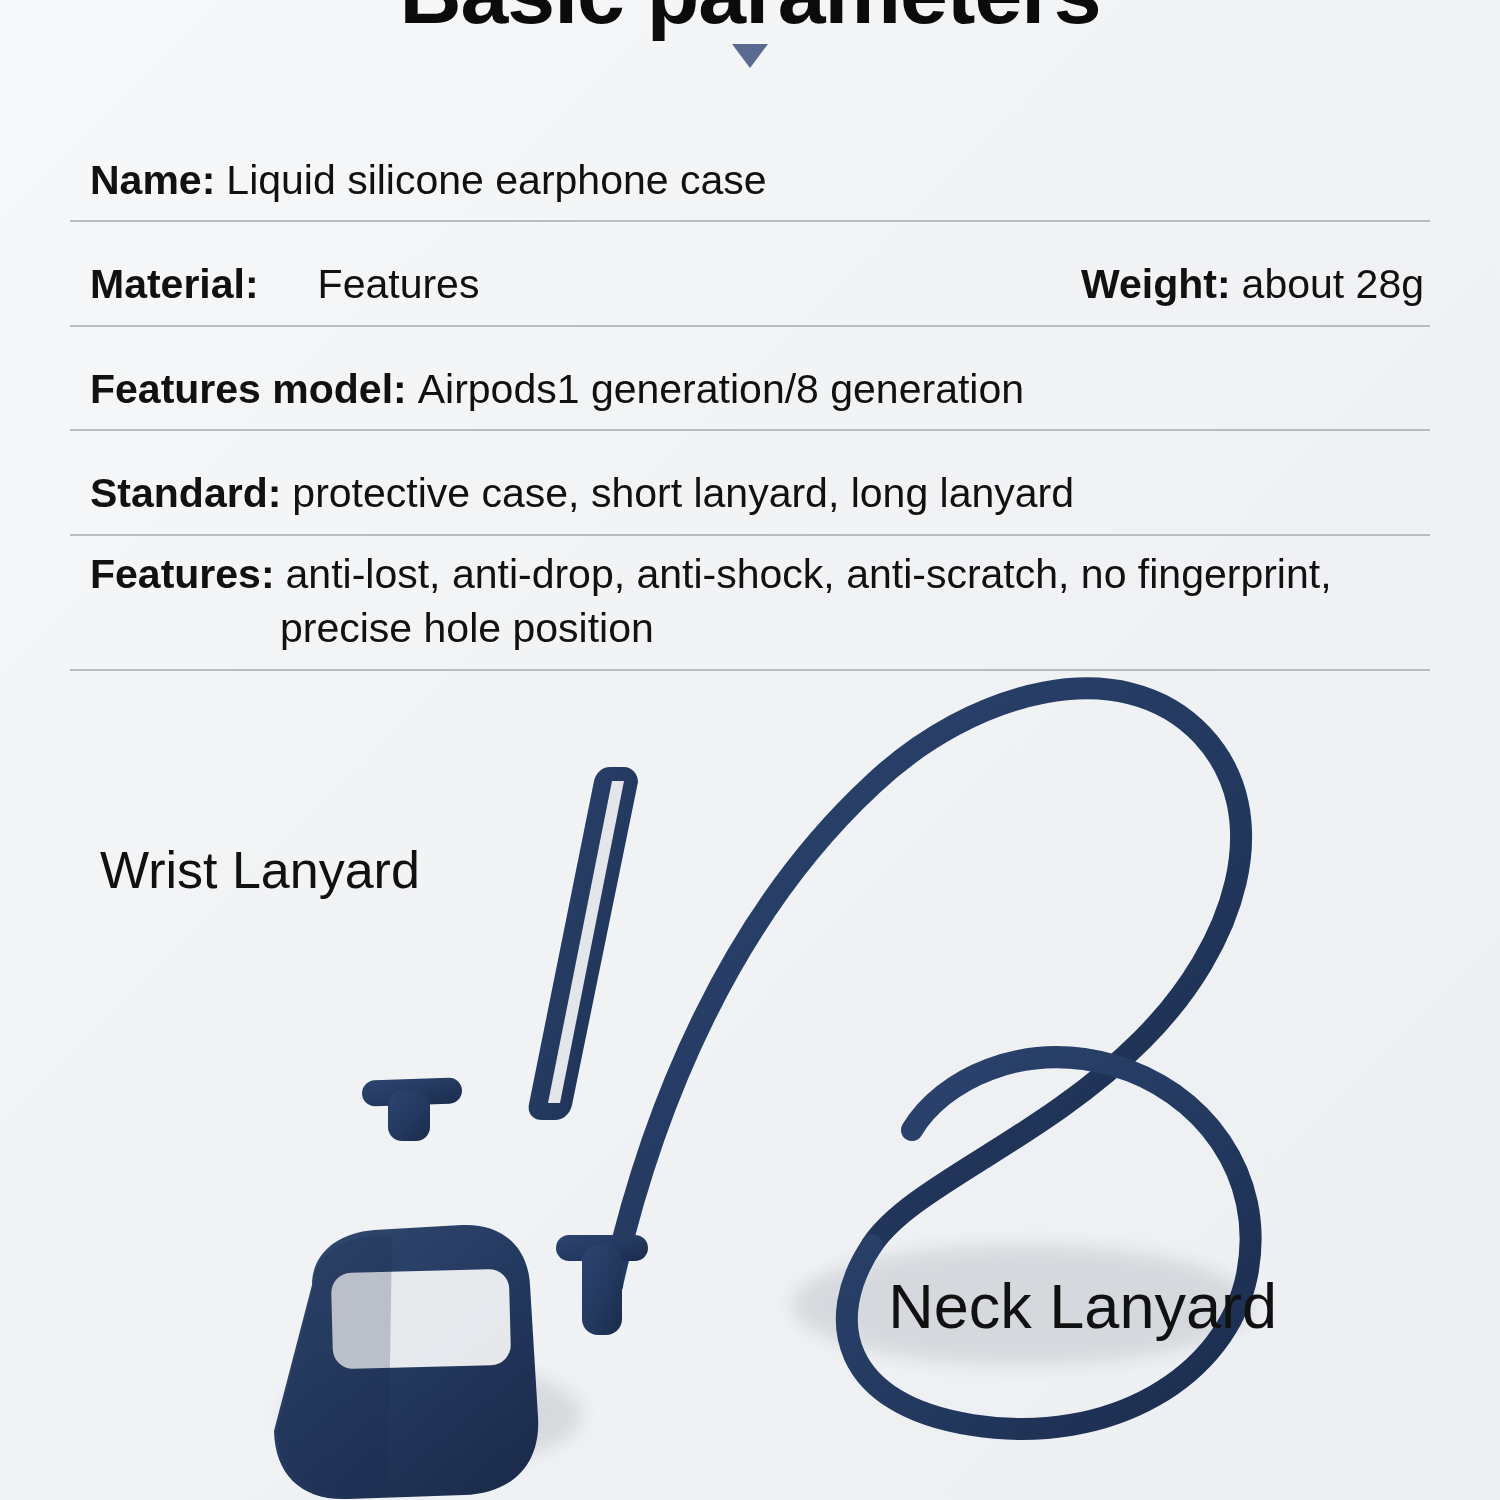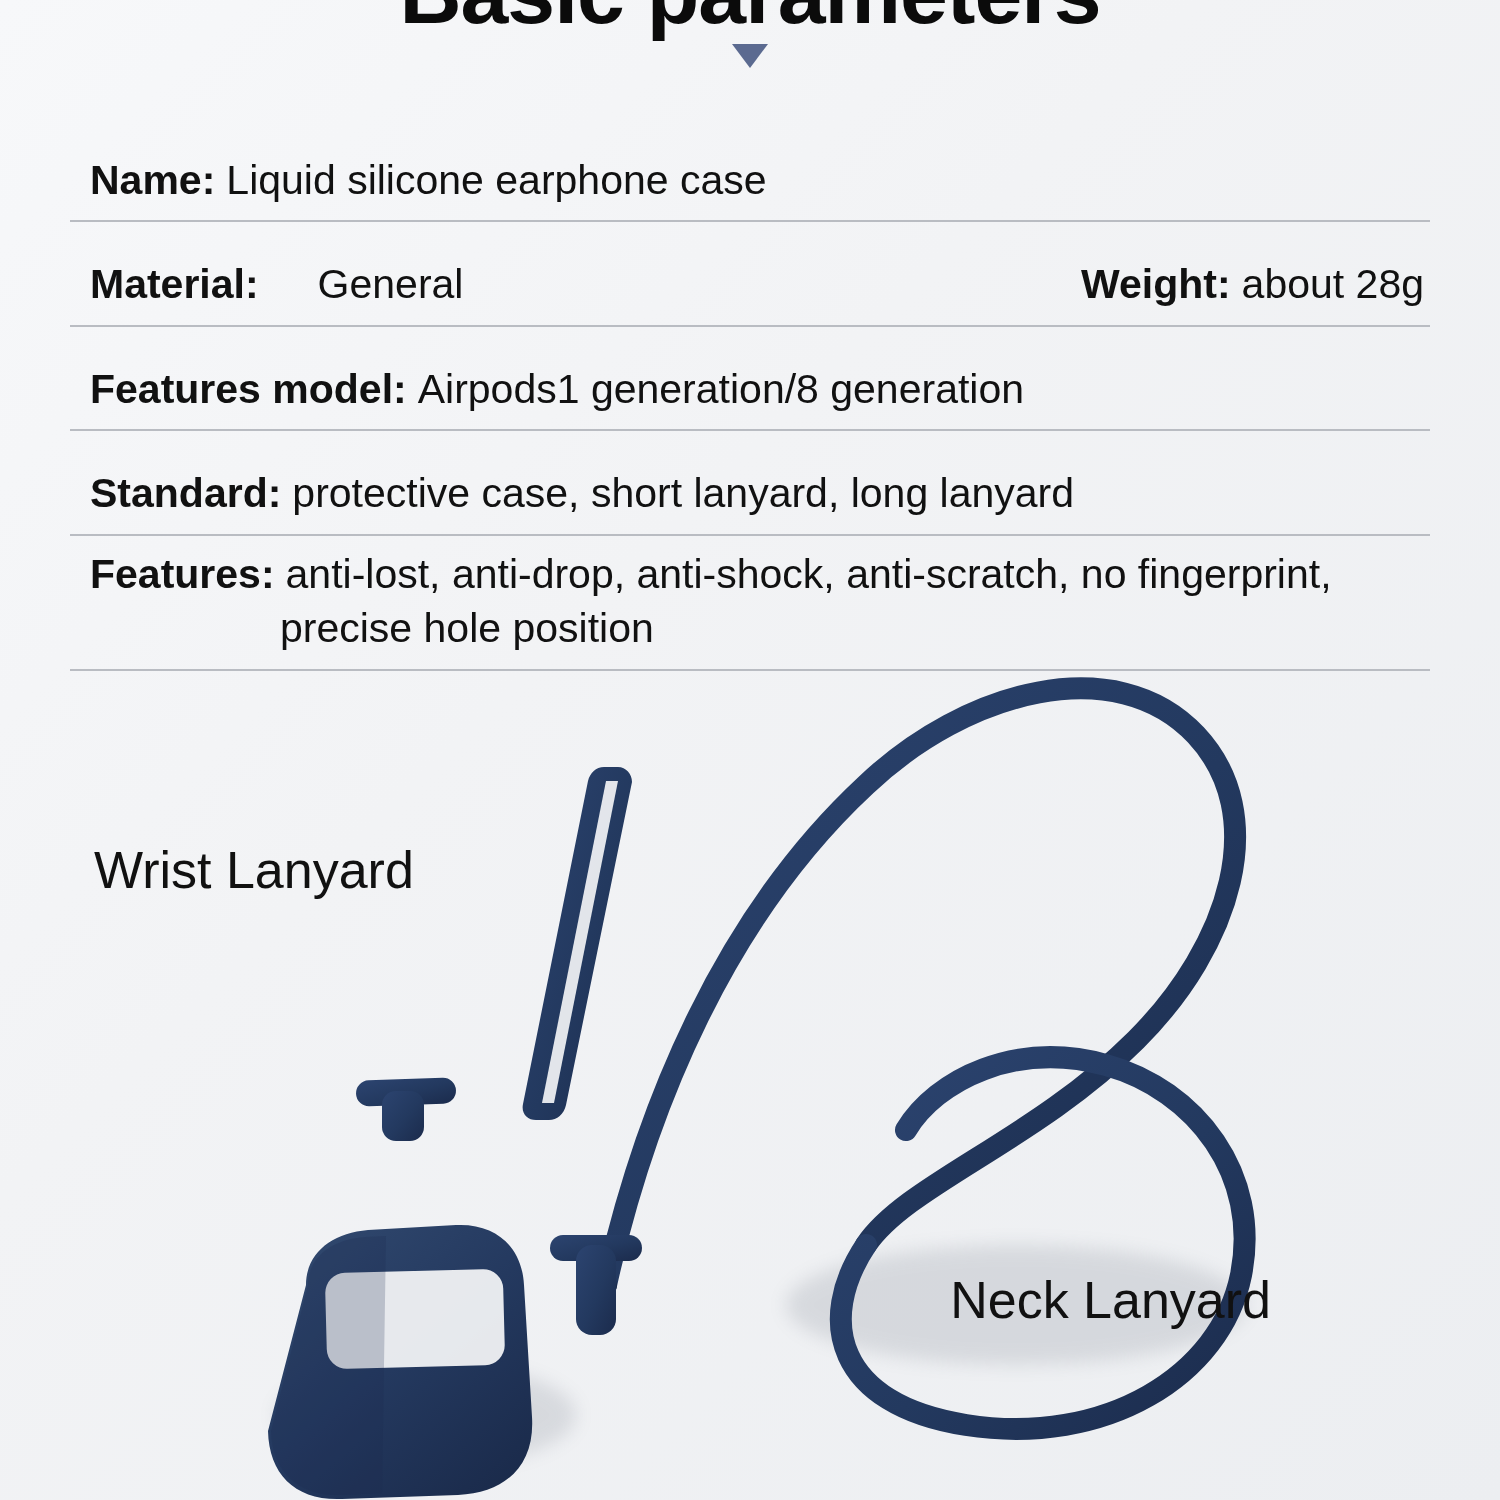--- a/index.html
+++ b/index.html
@@ -92,37 +92,37 @@
   .features-cont {
     display: block;
     padding-left: 190px;
     margin-top: 2px;
   }
 
   
   .product-area {
     position: absolute;
     top: 585px;
-    left: 6px;
+    left: 12px;
     width: 1287px;
     height: 915px;
   }
   .label-wrist {
     position: absolute;
     left: 88px;
     top: 255px;
     font-size: 52px;
     color: #111;
     white-space: nowrap;
   }
   .label-neck {
     position: absolute;
     right: 22px;
     top: 685px;
-    font-size: 52px;
+    font-size: 63px;
     color: #111;
     white-space: nowrap;
   }
   .art {
     position: absolute;
     left: 0;
     top: 0;
   }
 </style>
 </head>
@@ -133,21 +133,21 @@
 
 <div class="spec-table">
 
   <div class="spec-row first">
     <span class="spec-label">Name:</span>
     <span class="spec-value">Liquid silicone earphone case</span>
   </div>
 
   <div class="spec-row two-col">
     <span class="spec-label">Material:</span>
-    <span class="spec-value">General</span>
+    <span class="spec-value">Features</span>
     <span class="right-group">
       <span class="spec-label">Weight:</span>
       <span class="spec-value">about 28g</span>
     </span>
   </div>
 
   <div class="spec-row">
     <span class="spec-label">Features model:</span>
     <span class="spec-value">Airpods1 generation/8 generation</span>
   </div>

